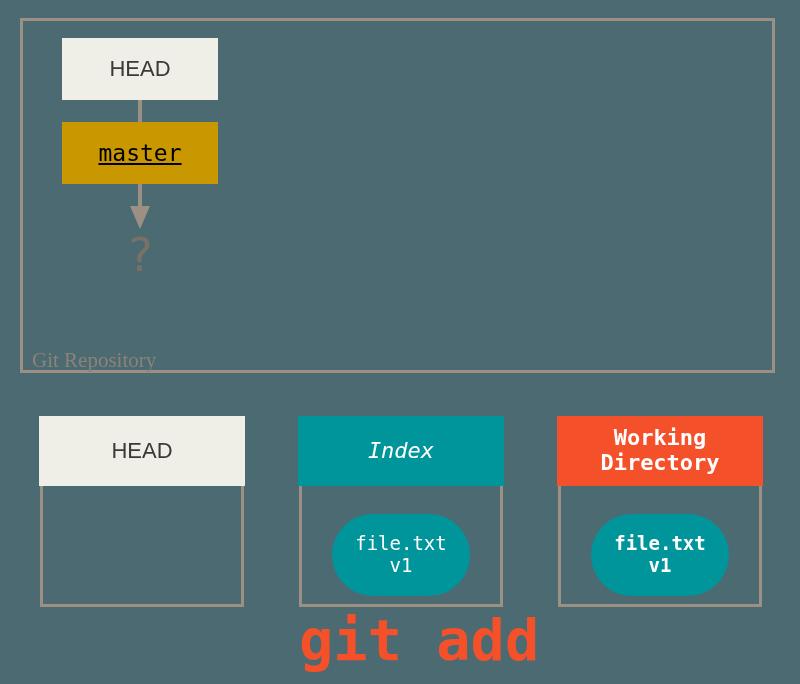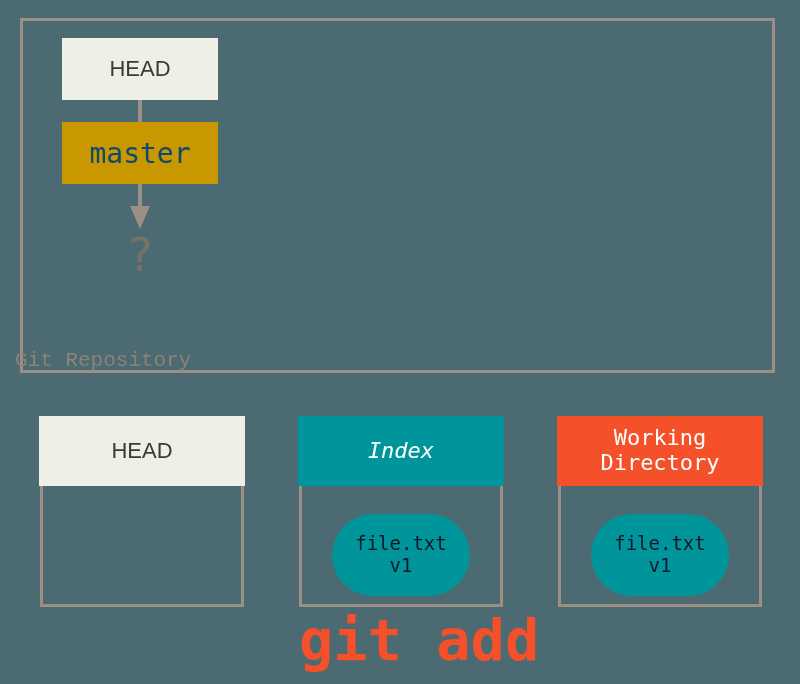--- a/index.html
+++ b/index.html
@@ -24,23 +24,23 @@
     position: absolute;
     left: 20px;
     top: 18px;
     width: 755px;
     height: 355px;
     border: 3px solid #9C9084;
     box-sizing: border-box;
   }
   .repo-label {
     position: absolute;
-    left: 15px;
+    left: 32px;
     top: 350px;
-    font-family: Liberation Mono, monospace;
+    font-family: Liberation Serif, serif;
     font-size: 21px;
     color: #8C8378;
     letter-spacing: 0px;
     white-space: nowrap;
     line-height: 1;
   }
 
   
   .head-top {
     position: absolute;
@@ -61,23 +61,24 @@
   .master-box {
     position: absolute;
     left: 62px;
     top: 122px;
     width: 156px;
     height: 62px;
     background: #C99700;
     display: flex;
     align-items: center;
     justify-content: center;
-    color: #0c4a6e;
-    font-size: 28px;
-    font-family: "DejaVu Sans Mono", "Liberation Mono", monospace;
+    color: #000000;
+    font-size: 23px;
+    font-family: "DejaVu Sans Mono", "Liberation Mono", monospace;
+    text-decoration: underline;
   }
 
   
   .conn-head-master {
     position: absolute;
     left: 138px;
     top: 100px;
     width: 4px;
     height: 22px;
     background: #9C9084;
@@ -168,30 +169,30 @@
     left: 33px;
     top: 97px;
     width: 138px;
     height: 82px;
     background: #00959B;
     border-radius: 41px;
     display: flex;
     align-items: center;
     justify-content: center;
     text-align: center;
-    color: #0f172a;
+    color: #ffffff;
     font-family: "DejaVu Sans Mono", "Liberation Mono", monospace;
     font-size: 19px;
     line-height: 1.15;
     white-space: pre-line;
   }
 
   #area-head   { left: 40px;  }
   #area-index  { left: 299px; }
-  #area-wd     { left: 558px; }
+  #area-wd     { left: 558px; font-weight: bold; }
 
   
   .caption {
     position: absolute;
     left: 299px;
     top: 612px;
     width: 204px;
     text-align: center;
     font-family: "DejaVu Sans Mono", "Liberation Mono", monospace;
     font-size: 57px;

